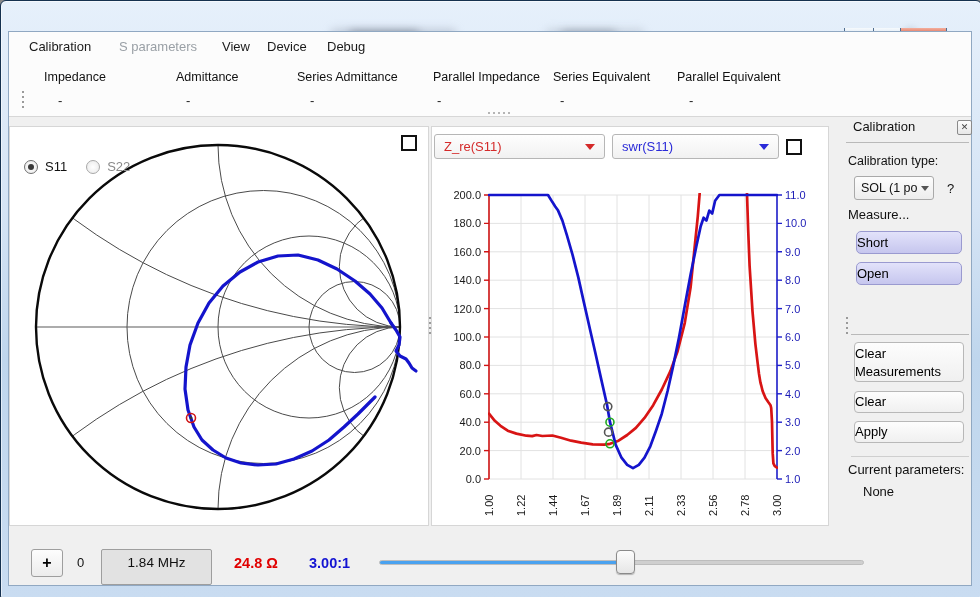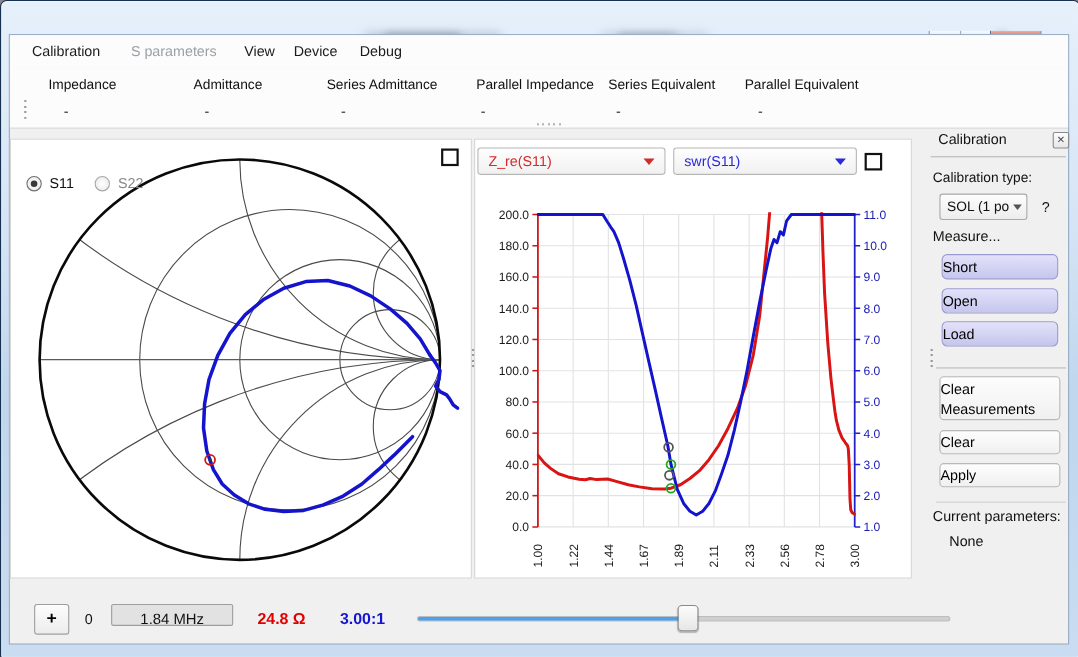--- a/index.html
+++ b/index.html
@@ -55,21 +55,21 @@
   .cal-dd{position:absolute;left:853px;top:175px;width:80px;height:24px;border:1px solid #a9a9a9;border-radius:3px;
     background:linear-gradient(#fdfdfd,#ededed);font-size:12.5px;line-height:22px;padding-left:6px;box-sizing:border-box;white-space:nowrap;overflow:hidden;color:#111;}
   .cal-dd .arrow{position:absolute;right:4px;top:9px;width:0;height:0;border-left:4px solid transparent;border-right:4px solid transparent;border-top:5px solid #555;}
   .btn{position:absolute;box-sizing:border-box;text-align:left;font-size:13px;color:#000;border-radius:5px;cursor:default;}
   .btn-lav{left:855px;width:106px;height:23px;line-height:21px;border:1px solid #9a9ad0;background:linear-gradient(#e2e2fa,#c6c6ee);}
   .btn-white{left:853px;width:110px;border:1px solid #b8b8b8;background:linear-gradient(#fdfdfd,#f0f0f0);border-radius:4px;}
   
   .bb-btn-add{position:absolute;left:30px;top:548px;width:32px;height:28px;border:1px solid #9e9e9e;border-radius:3px;
     background:linear-gradient(#fdfdfd,#ececec);font-size:16px;font-weight:bold;text-align:center;line-height:26px;box-sizing:border-box;}
   .bb-index{position:absolute;left:76px;top:548px;font-size:13px;line-height:28px;color:#111;}
-  .bb-freq{position:absolute;left:100px;top:548px;width:111px;height:20px;border:1px solid #9e9e9e;border-radius:2px;
+  .bb-freq{position:absolute;left:100px;top:548px;width:111px;height:36px;border:1px solid #9e9e9e;border-radius:2px;
     background:#e2e2e2;font-size:13.5px;text-align:center;line-height:26px;box-sizing:border-box;color:#111;}
   .bb-z{position:absolute;left:233px;top:548px;font-size:14.5px;font-weight:bold;line-height:28px;}
   .bb-swr{position:absolute;left:308px;top:548px;font-size:14.5px;font-weight:bold;line-height:28px;}
   .slider-track{position:absolute;left:378px;top:559px;width:485px;height:5px;background:#cfcfcf;border-radius:3px;border:1px solid #bdbdbd;box-sizing:border-box;}
   .slider-fill{position:absolute;left:0;top:0;height:100%;background:#4aa2ef;border-radius:3px;}
   .slider-handle{position:absolute;top:549px;width:17px;height:22px;border:1px solid #8a8a8a;border-radius:4px;
     background:linear-gradient(#fcfcfc,#e6e6e6);box-shadow:0 1px 1px rgba(0,0,0,.25);}
   svg text{font-family:"Liberation Sans",sans-serif;}
 </style>
 </head>
@@ -279,21 +279,20 @@
   <div class="cal-sep" style="top:141px;"></div>
   <div class="cal-label" style="top:153px;">Calibration type:</div>
   <div class="cal-dd">
     <span>SOL (1 po</span>
     <span class="arrow"></span>
   </div>
   <div class="cal-label" style="left:946px;top:180px;font-size:13px;">?</div>
   <div class="cal-label" style="top:206px;font-size:13px;">Measure...</div>
   <div class="btn btn-lav" style="top:230px;">Short</div>
   <div class="btn btn-lav" style="top:261px;">Open</div>
-  <div class="btn btn-lav" style="top:291px;">Load</div>
   <div class="vdots" style="left:845px;top:316px;height:17px;"></div>
   <div class="cal-sep" style="top:333px;left:850px;width:118px;"></div>
   <div class="btn btn-white" style="top:341px;height:40px;font-size:13px;line-height:18px;padding-top:2px;">
     <span style="display:inline-block;width:92px;white-space:normal;">Clear Measurements</span>
   </div>
   <div class="btn btn-white" style="top:390px;height:22px;line-height:20px;">Clear</div>
   <div class="btn btn-white" style="top:420px;height:22px;line-height:20px;">Apply</div>
   <div class="cal-sep" style="top:455px;left:850px;width:118px;background:#cfcfcf;"></div>
   <div class="cal-label" style="top:461px;font-size:13px;">Current parameters:</div>
   <div class="cal-label" style="left:862px;top:483px;font-size:13px;">None</div>

